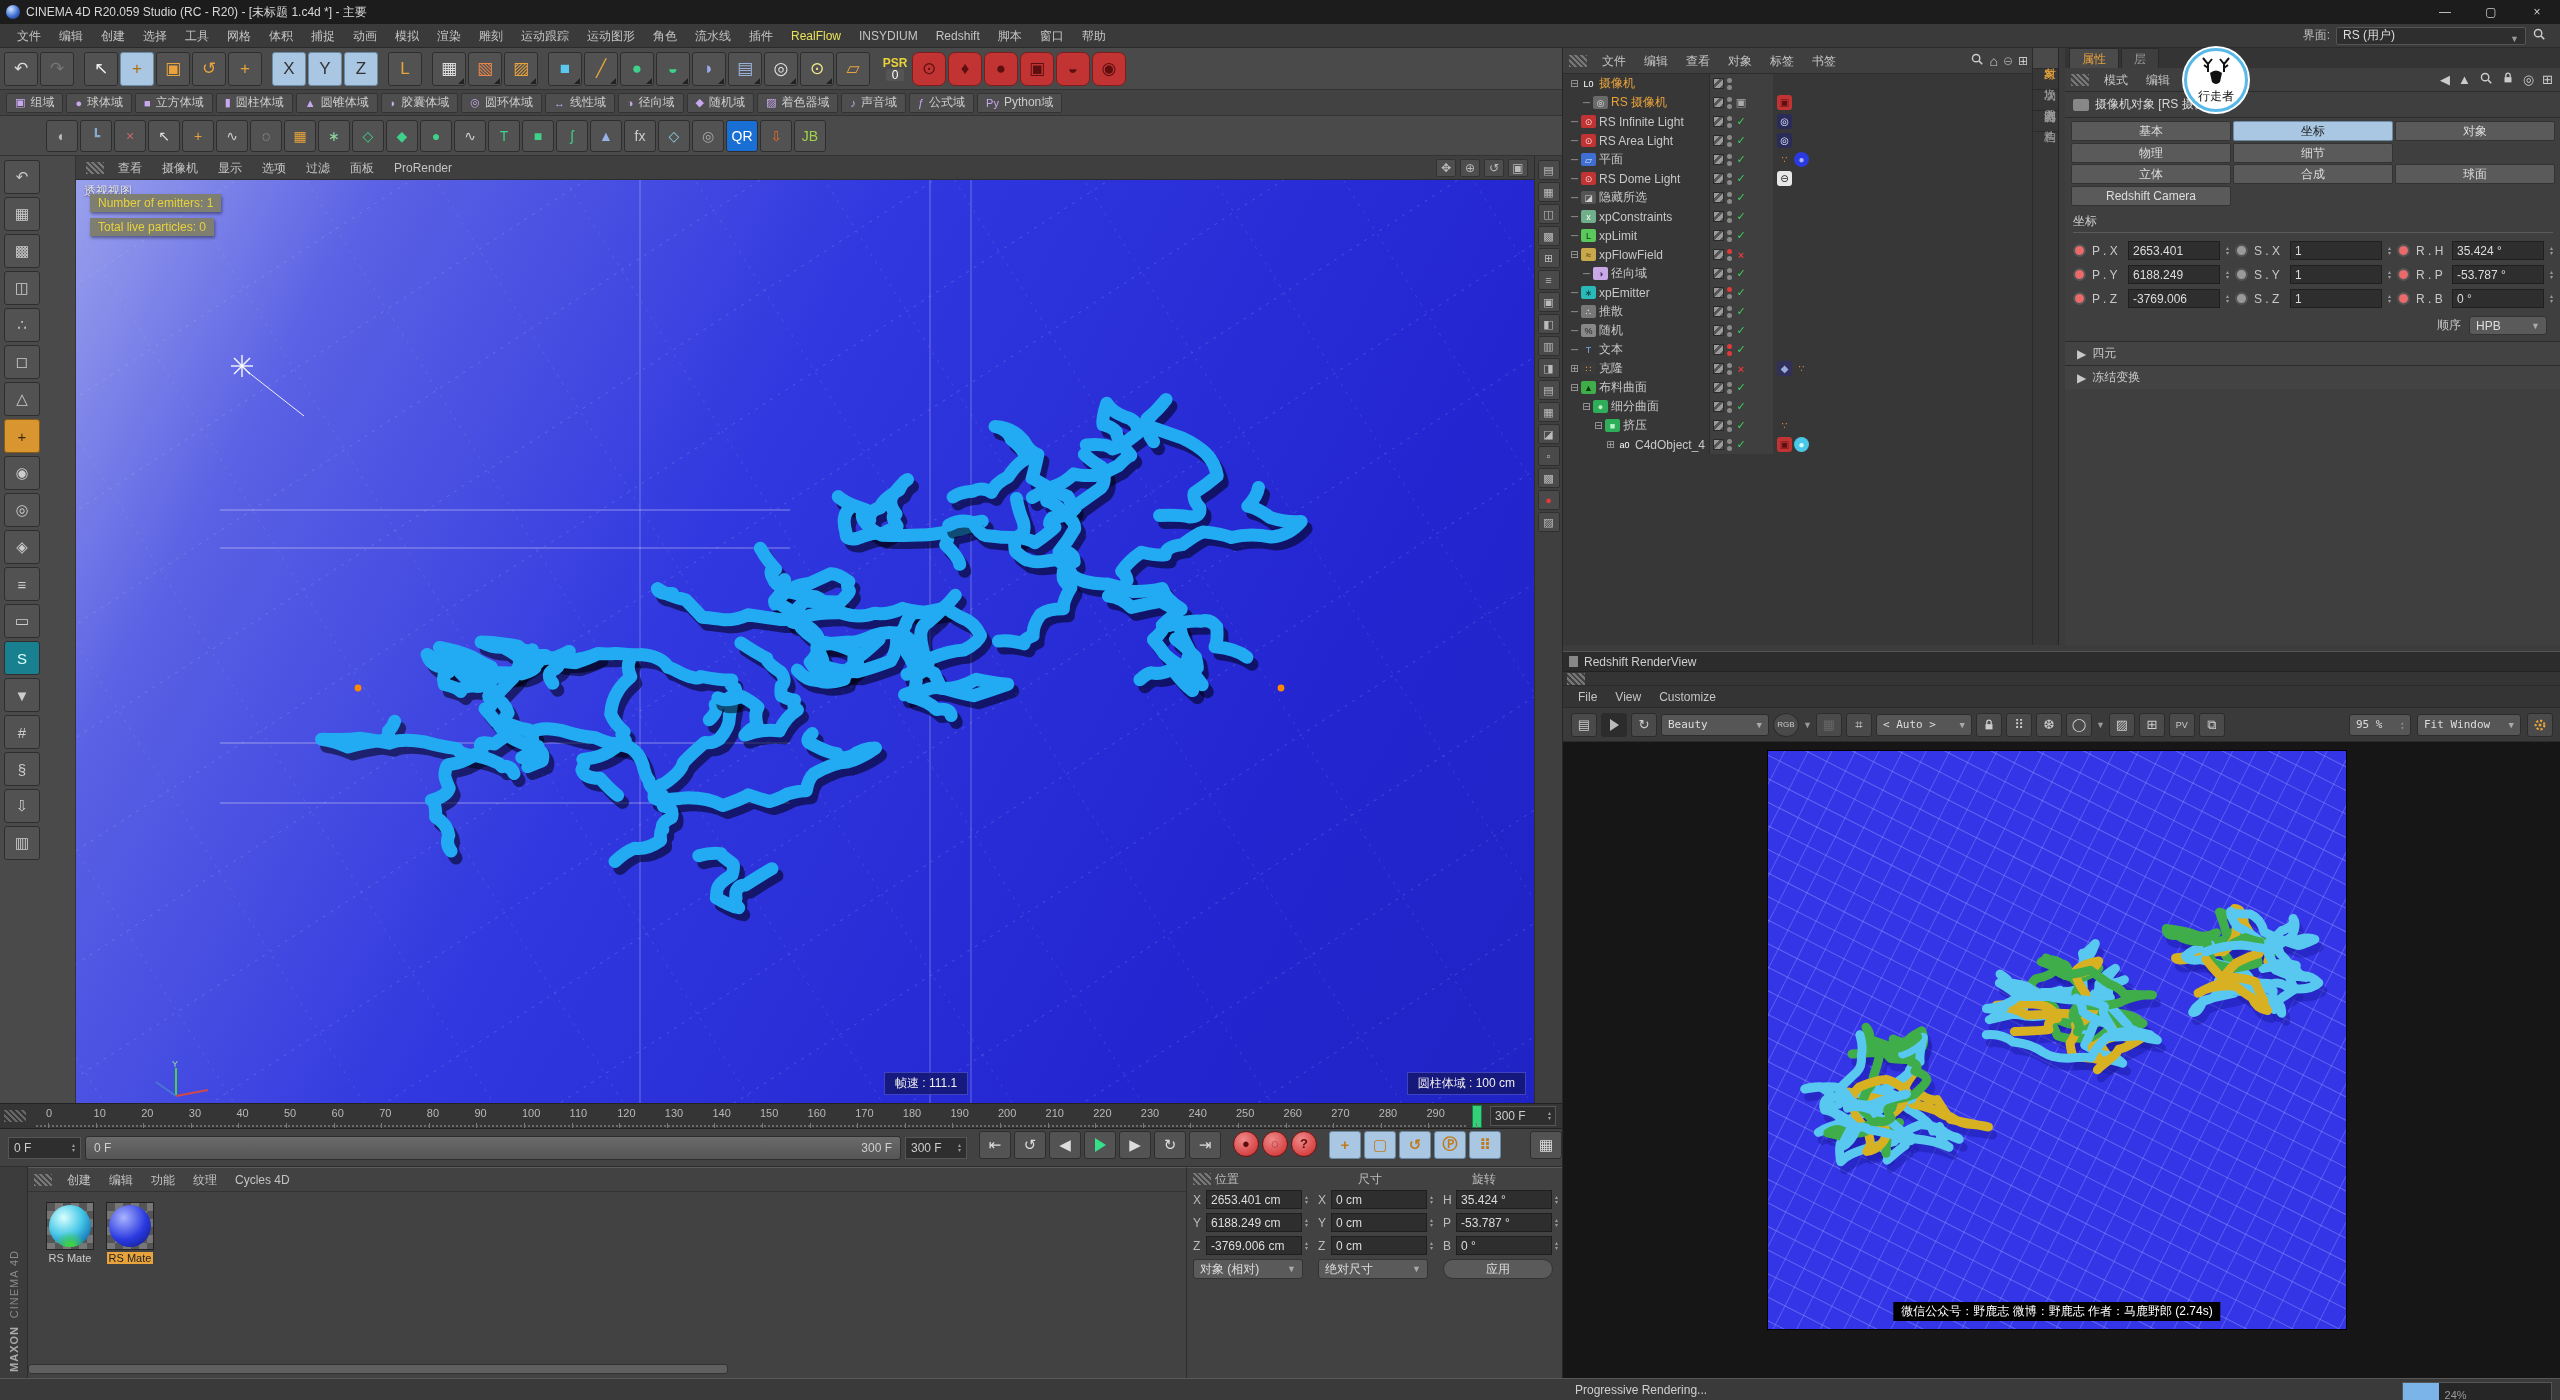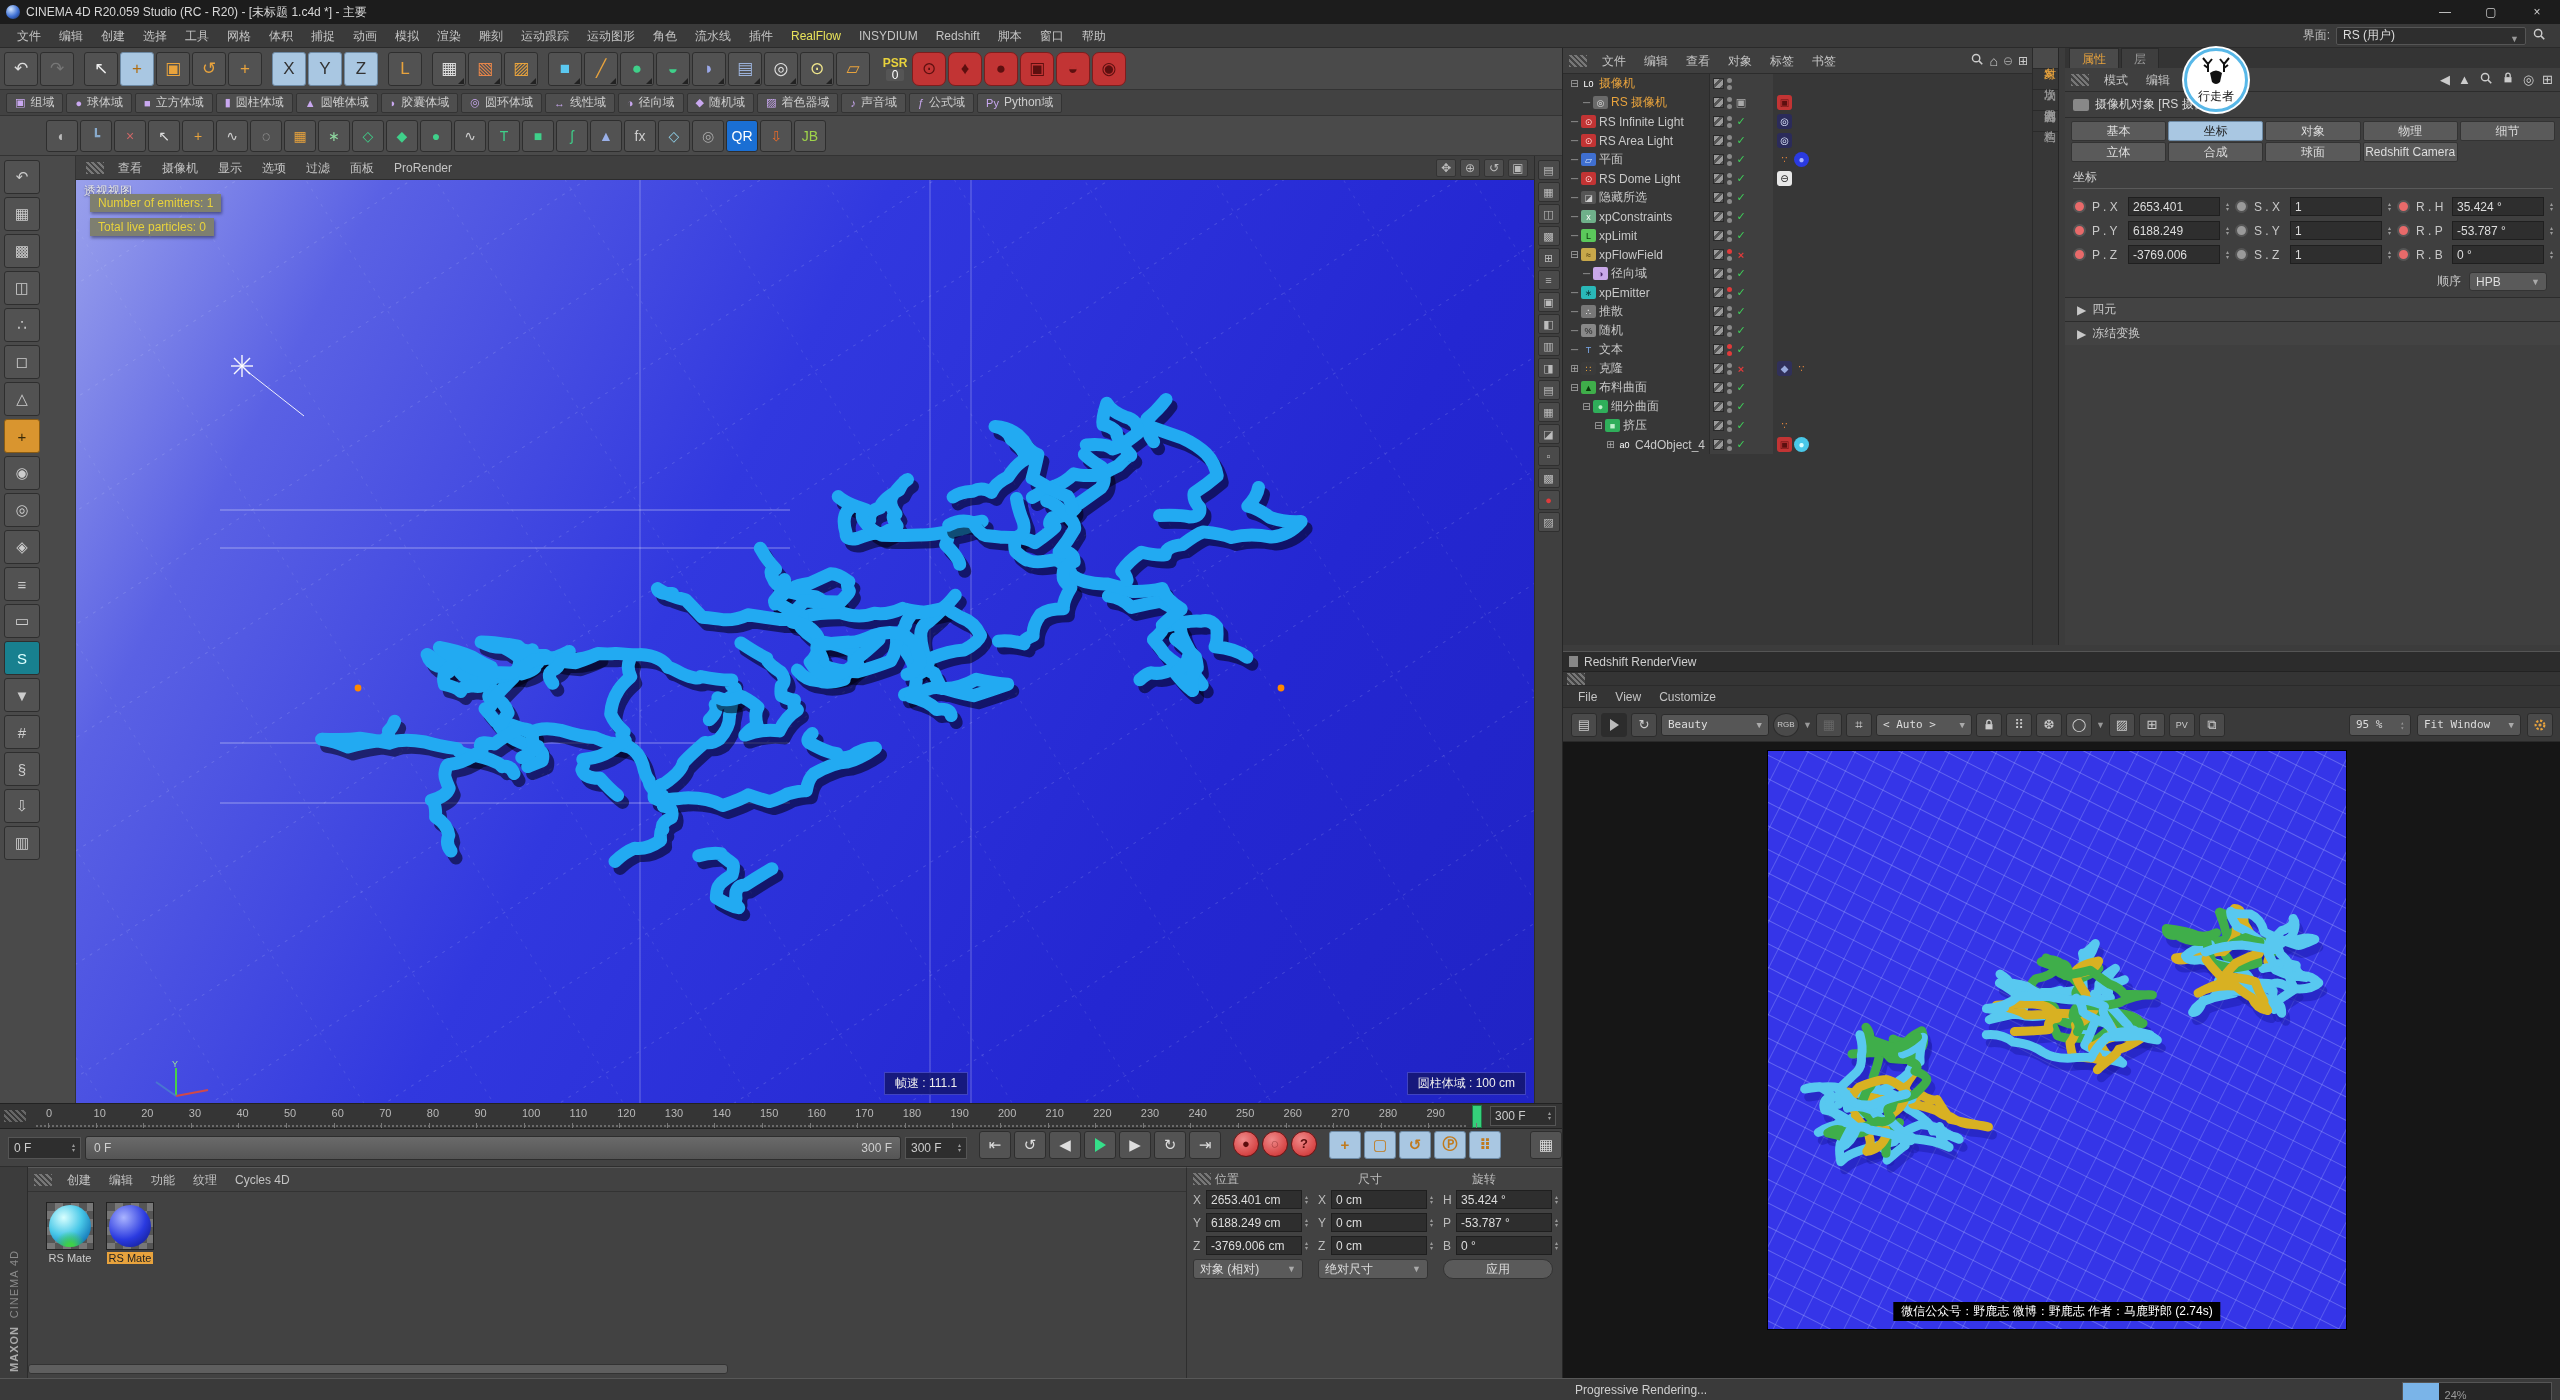--- a/index.html
+++ b/index.html
@@ -109,21 +109,21 @@
   .om-tabs{position:absolute;right:0;top:0;width:26px;height:100%;background:#373737;border-left:1px solid #2a2a2a;display:flex;flex-direction:column;}
   .om-tab{writing-mode:vertical-rl;padding:10px 0;color:#9a9a9a;font-size:12px;text-align:center;border-bottom:1px solid #2a2a2a;}
   .om-tab.active{color:#e8a33d;background:#4a4a4a;}
   .attrs{left:502px;top:0;width:496px;height:597px;background:#3f3f3f;}
   .attr-tabs{height:20px;display:flex;gap:2px;padding-left:4px;background:#343434;}
   .attr-tab{padding:2px 12px;background:#4a4a4a;border:1px solid #2a2a2a;border-bottom:none;color:#e8a33d;}
   .attr-tab.dim{color:#9a9a9a;background:#3e3e3e;}
   .attr-menu{height:24px;display:flex;align-items:center;gap:2px;padding-left:6px;border-bottom:1px solid #2c2c2c;}
   .attr-hicons{margin-left:auto;display:flex;gap:8px;align-items:center;padding-right:8px;color:#ccc;font-size:13px;}
   .attr-title{height:26px;display:flex;align-items:center;gap:6px;padding-left:8px;color:#d8d8d8;border-bottom:1px solid #2c2c2c;}
-  .attr-tabbtns{display:grid;grid-template-columns:repeat(5,1fr);gap:2px;padding:3px 6px 1px 6px;}
+  .attr-tabbtns{display:grid;grid-template-columns:repeat(3,1fr);gap:2px;padding:3px 6px 1px 6px;}
   .atb{height:20px;background:#5a5a5a;border:1px solid #333;border-radius:2px;display:flex;align-items:center;justify-content:center;color:#ddd;overflow:hidden;white-space:nowrap;}
   .atb.active{background:#a9c7e2;color:#222;border-color:#6d8aa5;}
   .attr-section{margin:6px 8px 2px 8px;color:#d0d0d0;border-bottom:1px solid #5a5a5a;padding-bottom:2px;}
   .acoord{display:flex;flex-direction:column;gap:5px;padding:6px 8px;}
   .acrow{display:flex;align-items:center;gap:6px;}
   .adot{width:13px;height:13px;border-radius:50%;border:2px solid #555;background:#e86a6a;flex:0 0 auto;}
   .adot.gray{background:#9a9a9a;}
   .alab{width:30px;color:#c8c8c8;}
   .aval{width:92px;height:19px;background:#2e2e2e;border:1px solid #1f1f1f;display:flex;align-items:center;padding:0 4px;color:#ddd;}
   .aorder{display:flex;align-items:center;justify-content:flex-end;gap:8px;padding:2px 14px 6px 0;}

